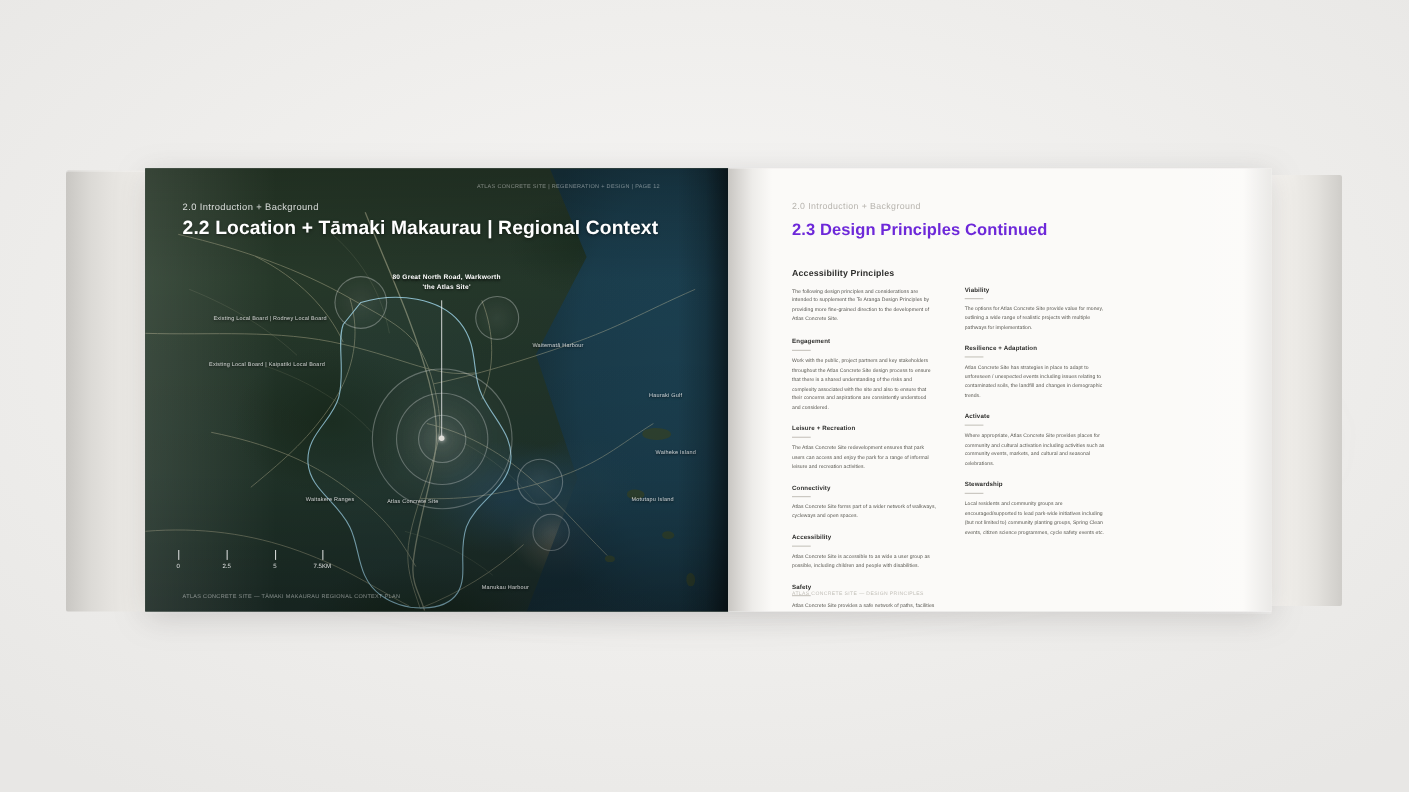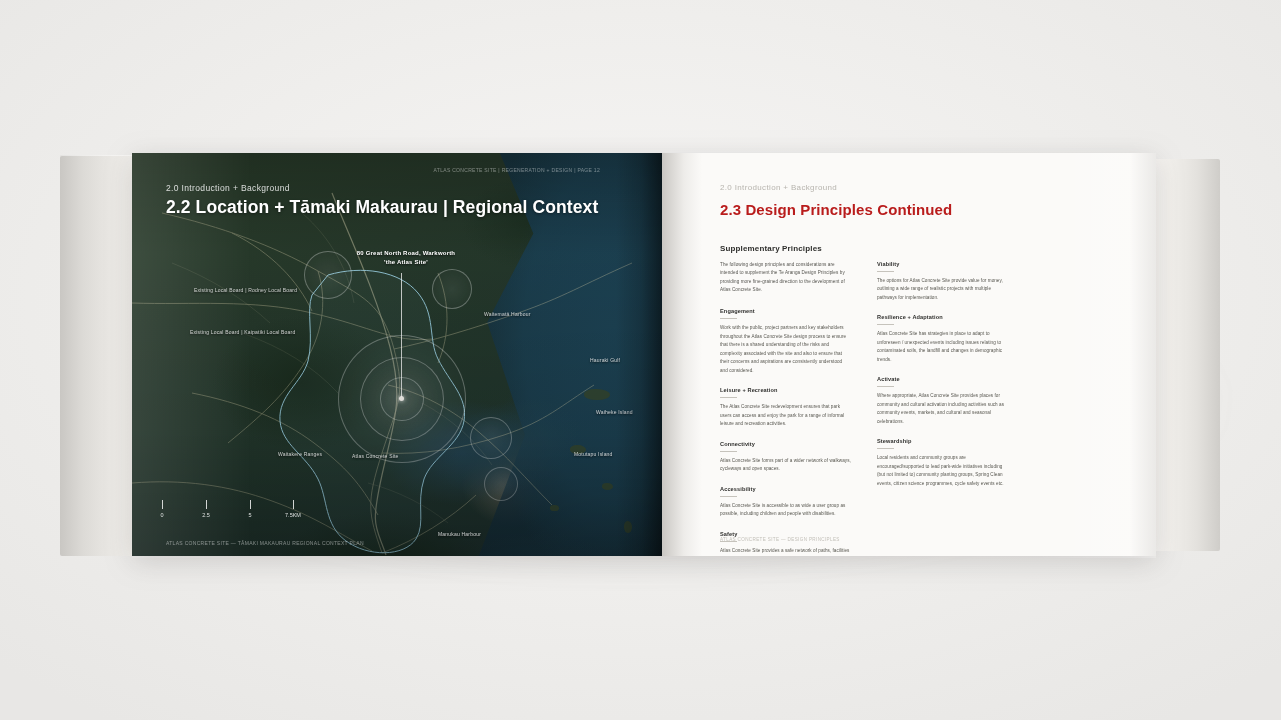--- a/index.html
+++ b/index.html
@@ -197,21 +197,21 @@
     position: absolute; right: 62px; top: 14px;
     font-size: 5px; color: rgba(255,255,255,.42); letter-spacing: .3px;
   }
 
   
   .rp-inner { position: absolute; left: 58px; right: 36px; top: 30px; bottom: 12px; }
   .rp-kicker {
     font-size: 8px; color: #b7b4ae; letter-spacing: .35px; margin-bottom: 9px;
   }
   .rp-title {
-    font-size: 15px; color: #b91c1c; font-weight: 600; letter-spacing: .1px;
+    font-size: 15px; color: #6d28d9; font-weight: 600; letter-spacing: .1px;
     margin-bottom: 26px;
   }
   .rp-sub {
     font-size: 8px; color: #2f2f2d; font-weight: 700; letter-spacing: .15px;
     margin-bottom: 8px;
   }
   .cols { display: flex; gap: 26px; }
   .col { width: 131px; }
   .lede {
     font-size: 4.6px; line-height: 1.82; color: #55544f; letter-spacing: .08px;
@@ -359,21 +359,21 @@
       </div>
 
       <div class="lp-footer">ATLAS CONCRETE SITE  —  TĀMAKI MAKAURAU REGIONAL CONTEXT PLAN</div>
     </div>
 
     <div class="page page-right">
       <div class="rp-inner">
 
         <div class="rp-kicker">2.0 Introduction + Background</div>
         <div class="rp-title">2.3 Design Principles Continued</div>
-        <div class="rp-sub">Supplementary Principles</div>
+        <div class="rp-sub">Accessibility Principles</div>
 
         <div class="cols">
 
           <div class="col">
             <div class="lede">The following design principles and considerations are intended to supplement the Te Aranga Design Principles by providing more fine-grained direction to the development of Atlas Concrete Site.</div>
 
             <div class="block">
               <h4>Engagement</h4>
               <div class="rule"></div>
               <p>Work with the public, project partners and key stakeholders throughout the Atlas Concrete Site design process to ensure that there is a shared understanding of the risks and complexity associated with the site and also to ensure that their concerns and aspirations are consistently understood and considered.</p>

